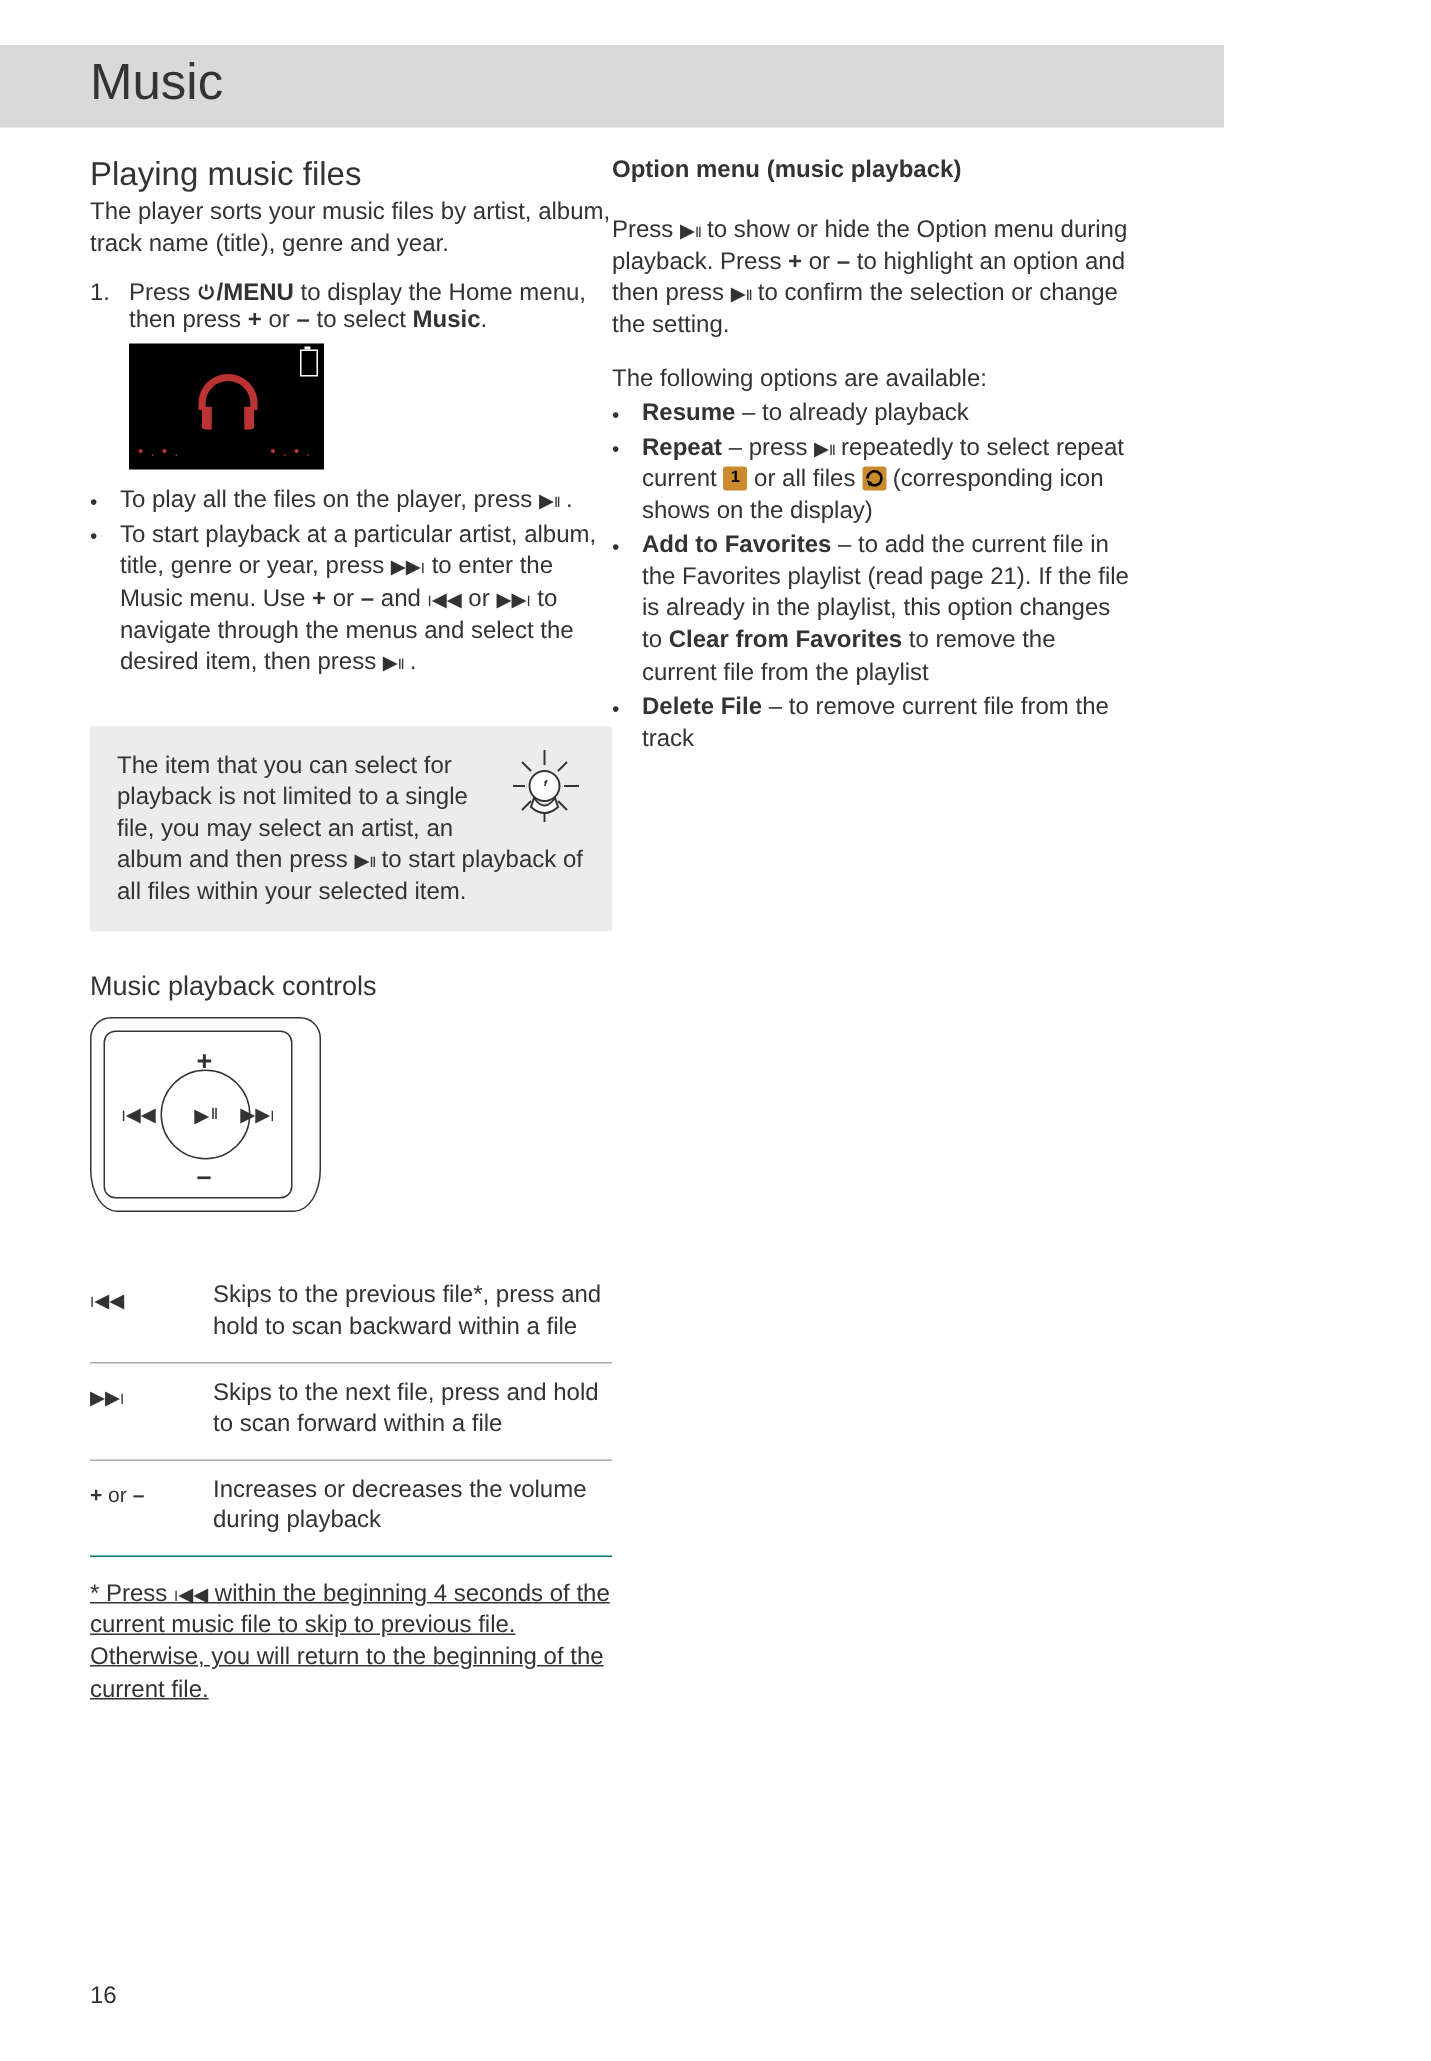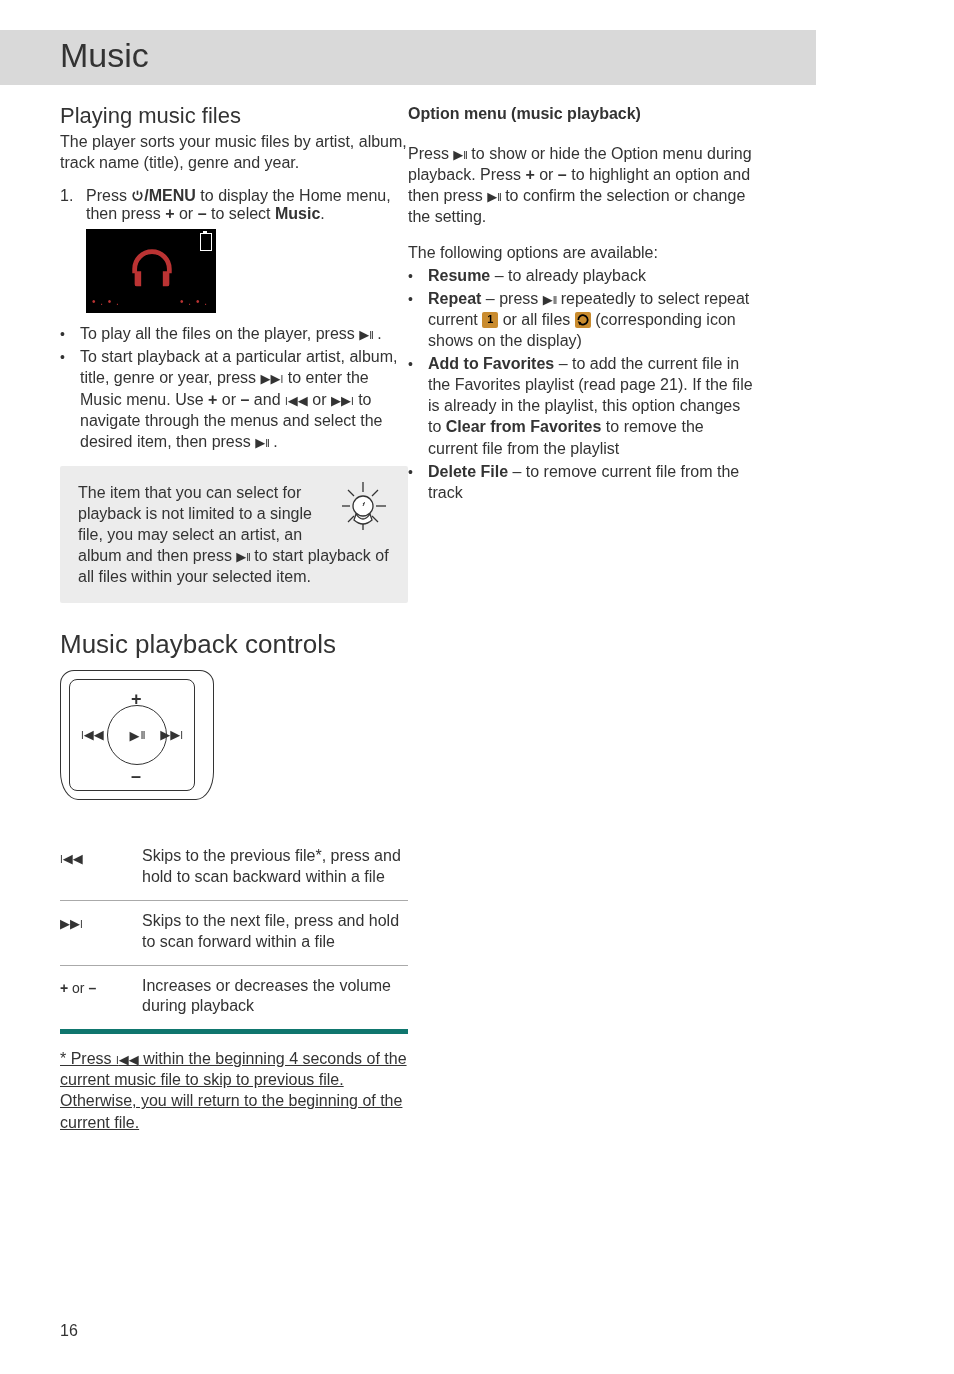--- a/index.html
+++ b/index.html
@@ -95,29 +95,29 @@
   }
   ul.plain > li .dot {
     min-width: 10px;
     font-size: 14px;
     padding-top: 2px;
   }
   .tipbox {
     background: #ececec;
     border-radius: 2px;
     padding: 16px 18px 16px 18px;
-    margin-top: 14px;
+    margin-top: 32px;
     line-height: 1.32;
   }
   .tipbox .sun {
     float: right;
     margin: -6px 0 4px 8px;
   }
   .mpc-head {
-    font-size: 26px;
+    font-size: 18px;
     font-weight: 400;
     margin: 26px 0 10px 0;
   }
   .remote {
     width: 152px;
     height: 128px;
     border: 1.5px solid #333;
     border-radius: 14px 14px 18px 18px / 14px 14px 28px 28px;
     position: relative;
     margin-bottom: 36px;
@@ -148,21 +148,21 @@
     width: 100%;
     border-collapse: collapse;
     font-size: 16px;
   }
   table.controls td {
     padding: 10px 4px 12px 0;
     vertical-align: top;
     line-height: 1.3;
   }
   table.controls tr { border-bottom: 1px solid #aaa; }
-  table.controls tr:last-child { border-bottom: 5px solid #0f766e; }
+  table.controls tr:last-child { border-bottom: 1px solid #0f766e; }
   table.controls td.sym { width: 78px; font-size: 14px; padding-top: 13px; }
   .footnote {
     margin-top: 14px;
     line-height: 1.32;
     text-decoration: underline;
   }
   .badge {
     display: inline-block;
     width: 16px; height: 16px;
     vertical-align: -3px;

